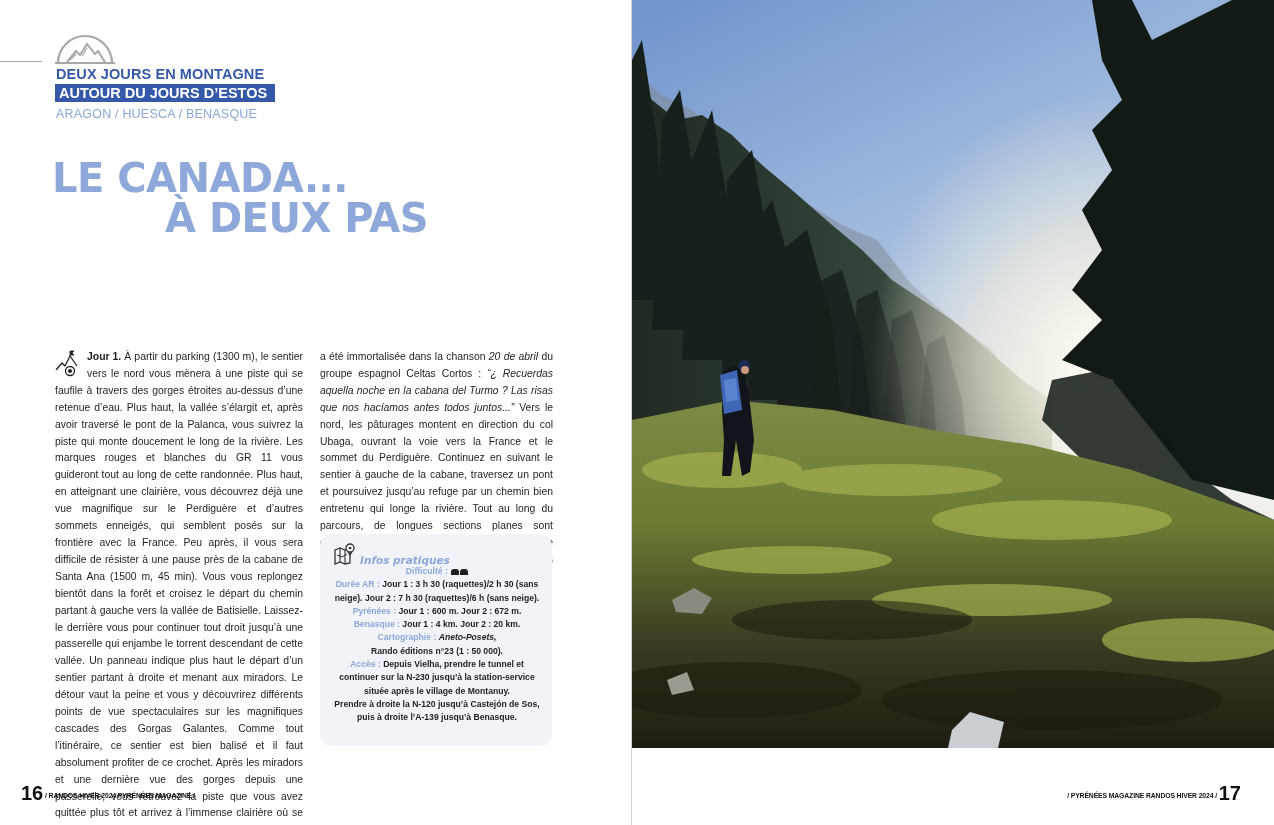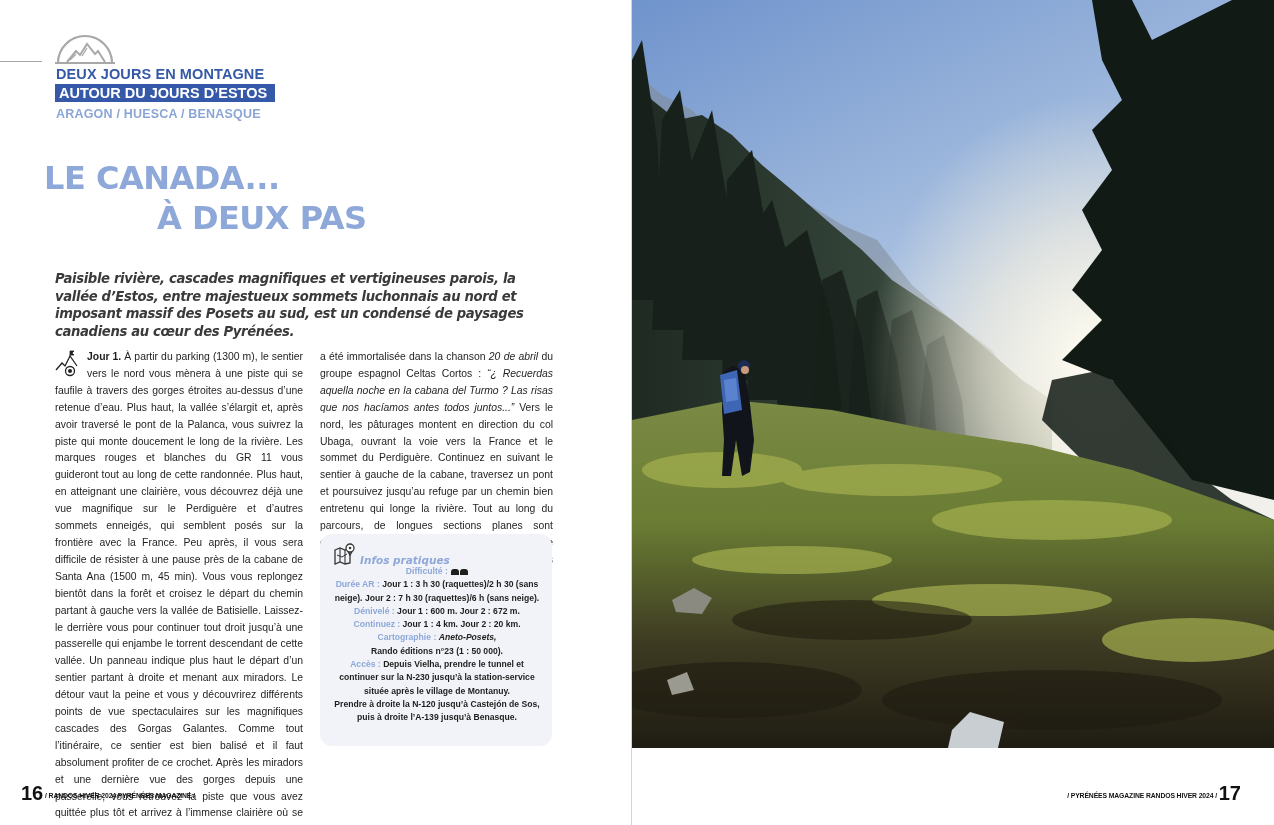--- a/index.html
+++ b/index.html
@@ -8,23 +8,23 @@
 
   .page-left { position: absolute; left: 0; top: 0; width: 730px; height: 825px; background: #fff; }
   .gutter { position: absolute; left: 631px; top: 0; width: 1px; height: 825px; background: #d4d4d4; }
   .page-right { position: absolute; left: 632px; top: 0; width: 642px; height: 825px; background: #fff; }
 
   .rule { position: absolute; left: 0; top: 61px; width: 42px; height: 1px; background: #a9a9a9; }
   .logo { position: absolute; left: 54px; top: 34px; width: 62px; height: 30px; }
 
   .kicker-1 { position: absolute; left: 56px; top: 66px; font-weight: 700; font-size: 14.5px; color: #3559a8; letter-spacing: 0.1px; white-space: nowrap; }
   .kicker-2 { position: absolute; left: 55px; top: 84px; background: #3559a8; color: #fff; font-weight: 700; font-size: 14.5px; padding: 1px 8px 1px 4px; white-space: nowrap; }
-  .location { position: absolute; left: 56px; top: 107px; font-weight: 700; font-size: 12.5px; color: #8ba6d6; letter-spacing: 0.2px; white-space: nowrap; }
+  .location { position: absolute; left: 56px; top: 107px; font-weight: 400; font-size: 12.5px; color: #8ba6d6; letter-spacing: 0.2px; white-space: nowrap; }
 
-  .title { position: absolute; left: 44px; top: 158px; font-family: "DejaVu Sans", sans-serif; font-weight: 700; font-size: 32px; line-height: 40px; color: #8ea8d9; letter-spacing: -0.5px; }
+  .title { position: absolute; left: 52px; top: 158px; font-family: "DejaVu Sans", sans-serif; font-weight: 700; font-size: 40px; line-height: 40px; color: #8ea8d9; letter-spacing: -0.5px; }
   .title .line2 { display: block; padding-left: 113px; }
 
   .lead { position: absolute; left: 55px; top: 270px; width: 500px; font-family: "DejaVu Sans", sans-serif; font-style: italic; font-weight: 700; font-size: 13.2px; line-height: 17.6px; color: #3a3a3a; letter-spacing: -0.35px; }
 
   .col { position: absolute; font-family: "Liberation Sans", sans-serif; font-size: 10.4px; line-height: 16.9px; color: #1e1e1e; text-align: justify; }
   .col-1 { left: 55px; top: 349px; width: 248px; }
   .col-2 { left: 320px; top: 349px; width: 233px; }
   .hike-icon { float: left; width: 26px; height: 30px; margin: 1px 6px 0 0; }
   .col b { font-weight: 700; }
   .col i { font-style: italic; }
@@ -60,21 +60,20 @@
 
   <div class="kicker-1">DEUX JOURS EN MONTAGNE</div>
   <div class="kicker-2">AUTOUR DU JOURS D’ESTOS</div>
   <div class="location">ARAGON / HUESCA / BENASQUE</div>
 
   <h1 class="title">
     <span>LE CANADA...</span>
     <span class="line2">À DEUX PAS</span>
   </h1>
 
-  <p class="lead">Paisible rivière, cascades magnifiques et vertigineuses parois, la vallée d’Estos, entre majestueux sommets luchonnais au nord et imposant massif des Posets au sud, est un condensé de paysages canadiens au cœur des Pyrénées.</p>
 
   <div class="col col-1">
     <svg class="hike-icon" viewBox="0 0 26 30">
       <path d="M1 20 L7 13 L10 16 L15 6 L22 16" fill="none" stroke="#222" stroke-width="1.3"></path>
       <path d="M15 6 V1 H19 L17 3 L19 5 H15" fill="#222" stroke="#222" stroke-width="0.8"></path>
       <circle cx="15" cy="21" r="4.5" fill="none" stroke="#222" stroke-width="1.3"></circle>
       <circle cx="15" cy="21" r="2" fill="#222"></circle>
     </svg>
     <b>Jour 1.</b><span> À partir du parking (1300 m), le sentier vers le nord vous mènera à une piste qui se faufile à travers des gorges étroites au-dessus d’une retenue d’eau. Plus haut, la vallée s’élargit et, après avoir traversé le pont de la Palanca, vous suivrez la piste qui monte doucement le long de la rivière. Les marques rouges et blanches du GR 11 vous guideront tout au long de cette randonnée. Plus haut, en atteignant une clairière, vous découvrez déjà une vue magnifique sur le Perdiguère et d’autres sommets enneigés, qui semblent posés sur la frontière avec la France. Peu après, il vous sera difficile de résister à une pause près de la cabane de Santa Ana (1500 m, 45 min). Vous vous replongez bientôt dans la forêt et croisez le départ du chemin partant à gauche vers la vallée de Batisielle. Laissez-le derrière vous pour continuer tout droit jusqu’à une passerelle qui enjambe le torrent descendant de cette vallée. Un panneau indique plus haut le départ d’un sentier partant à droite et menant aux miradors. Le détour vaut la peine et vous y découvrirez différents points de vue spectaculaires sur les magnifiques cascades des Gorgas Galantes. Comme tout l’itinéraire, ce sentier est bien balisé et il faut absolument profiter de ce crochet. Après les miradors et une dernière vue des gorges depuis une passerelle, vous retrouvez la piste que vous avez quittée plus tôt et arrivez à l’immense clairière où se dresse la petite cabane de Turmo (1740 m, 2 h). Cette cabane</span>
   </div>
@@ -90,22 +89,22 @@
         <path d="M6 5 V19 M11 7 V21" stroke="#333" stroke-width="1.1"></path>
         <path d="M3 12 L8 14 L13 11" fill="none" stroke="#333" stroke-width="1"></path>
         <circle cx="16" cy="5" r="4" fill="#fff" stroke="#333" stroke-width="1.3"></circle>
         <circle cx="16" cy="5" r="1.3" fill="#333"></circle>
         <path d="M13.5 8 L16 12 L18.5 8" fill="none" stroke="#333" stroke-width="1.2"></path>
       </svg>
       <span class="head-label">Infos pratiques</span>
     </div>
     <span class="line"><span class="k">Difficulté :</span> <span class="boot"></span><span class="boot"></span></span>
     <span class="line"><span class="k">Durée AR : </span><span>Jour 1 : 3 h 30 (raquettes)/2 h 30 (sans neige). Jour 2 : 7 h 30 (raquettes)/6 h (sans neige).</span></span>
-    <span class="line"><span class="k">Dénivelé : </span><span>Jour 1 : 600 m. Jour 2 : 672 m.</span></span>
-    <span class="line"><span class="k">Continuez : </span><span>Jour 1 : 4 km. Jour 2 : 20 km.</span></span>
+    <span class="line"><span class="k">Pyrénées : </span><span>Jour 1 : 600 m. Jour 2 : 672 m.</span></span>
+    <span class="line"><span class="k">Benasque : </span><span>Jour 1 : 4 km. Jour 2 : 20 km.</span></span>
     <span class="line"><span class="k">Cartographie : </span><i>Aneto-Posets,</i></span>
     <span class="line">Rando éditions n°23 (1 : 50 000).</span>
     <span class="line"><span class="k">Accès : </span><span>Depuis Vielha, prendre le tunnel et continuer sur la N-230 jusqu’à la station-service située après le village de Montanuy.</span></span>
     <span class="line">Prendre à droite la N-120 jusqu’à Castejón de Sos, puis à droite l’A-139 jusqu’à Benasque.</span>
   </div>
 
   <div class="folio folio-left">
     <span class="num">16</span><span class="meta"> / RANDOS HIVER 2024 PYRÉNÉES MAGAZINE /</span>
   </div>
 </div>

